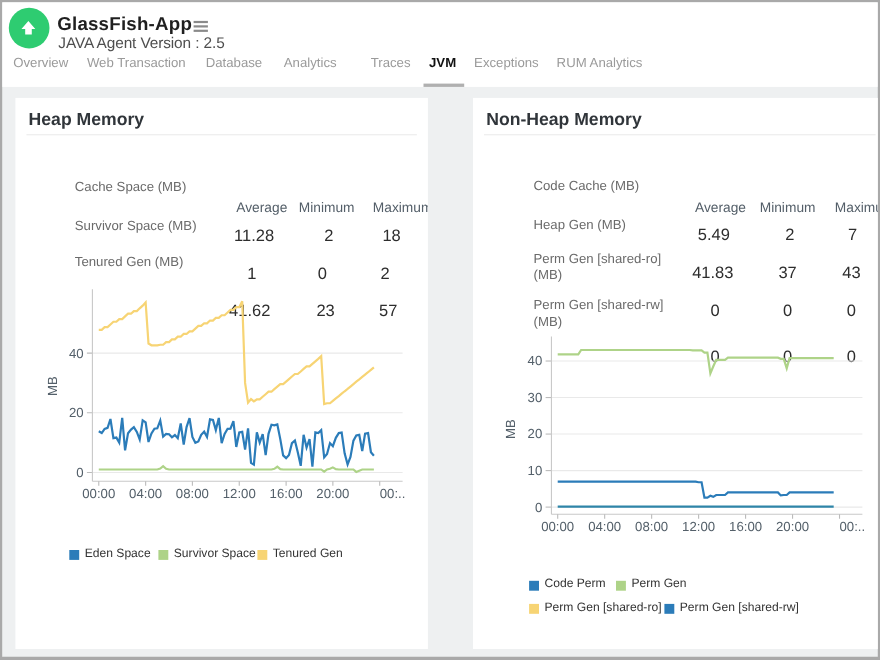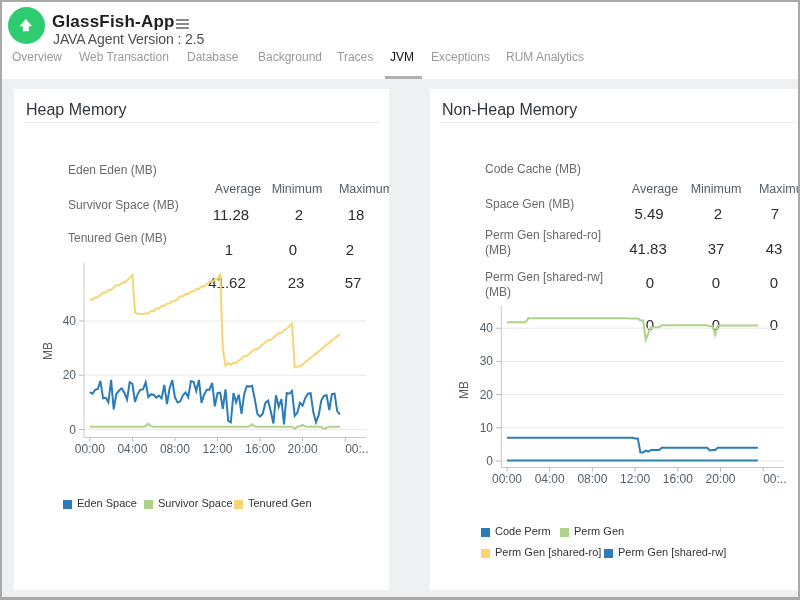--- a/index.html
+++ b/index.html
@@ -5,26 +5,26 @@
 body { font-family:"Liberation Sans",sans-serif; }
 #page { position:relative; width:800px; height:600px; background:#eef0f1;
   border:2px solid #a9a9a9; border-bottom-width:3px; overflow:hidden; }
 #header { position:absolute; left:0; top:0; width:796px; height:77px; background:#fff; }
 .abs { position:absolute; }
 #avatar { left:6px; top:5px; width:37px; height:37px; border-radius:50%; background:#2ecc71; }
 #title { left:50px; top:10px; font-size:17px; font-weight:bold; color:#1f1f1f; letter-spacing:0.2px; }
 #subtitle { left:51px; top:29px; font-size:14px; letter-spacing:-0.1px; color:#4f4f4f; }
 .hbar { left:174px; width:13px; height:2px; background:#8a8a8a; }
 .tab { top:48px; font-size:12px; color:#9a9a9a; white-space:nowrap; }
-.tab.active { color:#111; font-weight:normal; }
+.tab.active { color:#111; font-weight:bold; }
 #underline { left:383px; top:74px; width:37px; height:3px; background:#b0b0b0; }
 .panel { position:absolute; top:87px; width:375px; height:501px; background:#fff; overflow:hidden; }
 #lpanel { left:12px; }
 #rpanel { left:428px; width:376px; }
-.ptitle { left:12px; top:12px; font-size:16px; color:#30353a; }
+.ptitle { left:12px; top:12px; font-size:16px; color:#30353a;font-weight:bold; }
 .psep { left:10px; top:33px; height:1px; background:#ececec; }
 .th { font-size:12.5px; color:#545f69; }
 .rowlab { font-size:12px; color:#6a6a6a; }
 .val { font-size:15px; color:#2d2d2d; }
 .cc { transform:translateX(-50%); white-space:nowrap;margin-top:46px; }
 .chart { position:absolute; }
 .leg { position:absolute; font-size:11px; color:#333; white-space:nowrap; }
 .sq { position:absolute; width:9px; height:9px; }
 </style></head>
 <body>
@@ -36,35 +36,35 @@
         </svg>
     </div>
     <div id="title" class="abs">GlassFish-App</div>
     <div class="hbar abs" style="top:17px"></div>
     <div class="hbar abs" style="top:21px"></div>
     <div class="hbar abs" style="top:25px"></div>
     <div id="subtitle" class="abs">JAVA Agent Version : 2.5</div>
     <div class="tab abs" style="left:10px">Overview</div>
     <div class="tab abs" style="left:77px">Web Transaction</div>
     <div class="tab abs" style="left:185px">Database</div>
-    <div class="tab abs" style="left:256px">Background</div>
+    <div class="tab abs" style="left:256px">Analytics</div>
     <div class="tab abs" style="left:335px">Traces</div>
     <div class="tab active abs" style="left:388px">JVM</div>
     <div class="tab abs" style="left:429px">Exceptions</div>
     <div class="tab abs" style="left:504px">RUM Analytics</div>
     <div id="underline" class="abs"></div>
   </div>
 
   <div id="lpanel" class="panel">
     <div class="ptitle abs">Heap Memory</div>
     <div class="psep abs" style="width:355px"></div>
     <div class="th abs cc" style="left:224px;top:47px">Average</div>
     <div class="th abs cc" style="left:283px;top:47px">Minimum</div>
     <div class="th abs cc" style="left:352px;top:47px">Maximum</div>
-    <div class="rowlab abs" style="left:54px;top:74px">Eden Eden (MB)</div>
+    <div class="rowlab abs" style="left:54px;top:74px">Cache Space (MB)</div>
     <div class="val abs cc" style="left:217px;top:71px">11.28</div>
     <div class="val abs cc" style="left:285px;top:71px">2</div>
     <div class="val abs cc" style="left:342px;top:71px">18</div>
     <div class="rowlab abs" style="left:54px;top:109px">Survivor Space (MB)</div>
     <div class="val abs cc" style="left:215px;top:106px">1</div>
     <div class="val abs cc" style="left:279px;top:106px">0</div>
     <div class="val abs cc" style="left:336px;top:106px">2</div>
     <div class="rowlab abs" style="left:54px;top:142px">Tenured Gen (MB)</div>
     <div class="val abs cc" style="left:213px;top:139px">41.62</div>
     <div class="val abs cc" style="left:282px;top:139px">23</div>
@@ -112,21 +112,21 @@
   <div id="rpanel" class="panel">
     <div class="ptitle abs">Non-Heap Memory</div>
     <div class="psep abs" style="width:356px"></div>
     <div class="th abs cc" style="left:225px;top:47px">Average</div>
     <div class="th abs cc" style="left:286px;top:47px">Minimum</div>
     <div class="th abs cc" style="left:356px;top:47px">Maximum</div>
     <div class="rowlab abs" style="left:55px;top:73px">Code Cache (MB)</div>
     <div class="val abs cc" style="left:219px;top:70px">5.49</div>
     <div class="val abs cc" style="left:288px;top:70px">2</div>
     <div class="val abs cc" style="left:345px;top:70px">7</div>
-    <div class="rowlab abs" style="left:55px;top:108px">Space Gen (MB)</div>
+    <div class="rowlab abs" style="left:55px;top:108px">Heap Gen (MB)</div>
     <div class="val abs cc" style="left:218px;top:105px">41.83</div>
     <div class="val abs cc" style="left:286px;top:105px">37</div>
     <div class="val abs cc" style="left:344px;top:105px">43</div>
     <div class="rowlab abs" style="left:55px;top:139px;line-height:15px">Perm Gen [shared-ro]<br>(MB)</div>
     <div class="val abs cc" style="left:220px;top:139px">0</div>
     <div class="val abs cc" style="left:286px;top:139px">0</div>
     <div class="val abs cc" style="left:344px;top:139px">0</div>
     <div class="rowlab abs" style="left:55px;top:181px;line-height:15px">Perm Gen [shared-rw]<br>(MB)</div>
     <div class="val abs cc" style="left:220px;top:181px">0</div>
     <div class="val abs cc" style="left:286px;top:181px">0</div>

